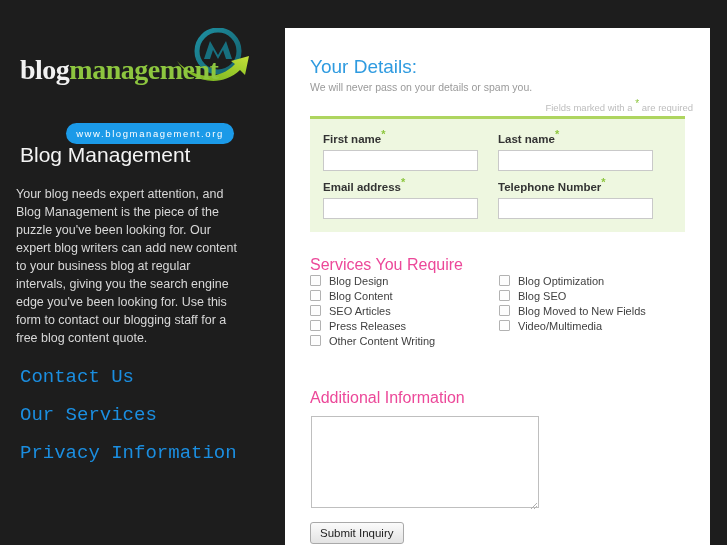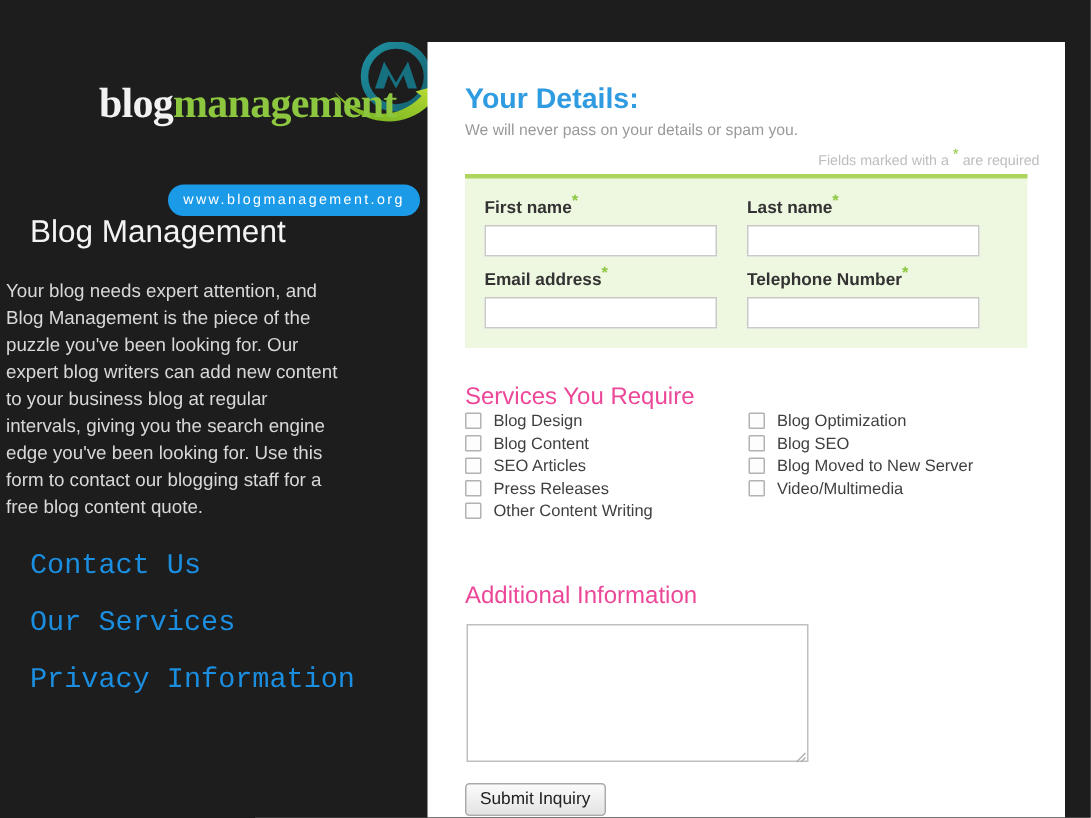--- a/index.html
+++ b/index.html
@@ -31,21 +31,20 @@
     background: #1d1d1d;
   }
 
   
   .logo-wrap {
     position: absolute;
     left: 18px;
     top: 28px;
     width: 250px;
     height: 90px;
-    margin-left: 46px;
   }
   .logo-mark {
     position: absolute;
     left: 153px;
     top: 0px;
     width: 88px;
     height: 62px;
   }
   .logo-words {
     position: absolute;
@@ -82,21 +81,21 @@
     left: 20px;
     top: 143px;
     color: #f4f4f4;
     font-size: 21px;
     font-weight: normal;
     letter-spacing: 0px;
     margin: 0;
   }
   .side-body {
     position: absolute;
-    left: 4px;
+    left: 16px;
     top: 185px;
     width: 225px;
     color: #d8d8d8;
     font-size: 12.5px;
     line-height: 18px;
     margin: 0;
   }
 
   
   .side-nav {
@@ -125,21 +124,21 @@
     background: #ffffff;
   }
 
   .form-title {
     position: absolute;
     left: 25px;
     top: 28px;
     margin: 0;
     color: #2f9be0;
     font-size: 19px;
-    font-weight: bold;
+    font-weight: normal;
   }
   .form-sub {
     position: absolute;
     left: 25px;
     top: 53px;
     margin: 0;
     color: #9a9a9a;
     font-size: 10.5px;
   }
   .required-note {
@@ -396,21 +395,21 @@
       <div class="cb-row">
         <span class="cb-box"></span>
         <span class="cb-label">Blog Optimization</span>
       </div>
       <div class="cb-row">
         <span class="cb-box"></span>
         <span class="cb-label">Blog SEO</span>
       </div>
       <div class="cb-row">
         <span class="cb-box"></span>
-        <span class="cb-label">Blog Moved to New Server</span>
+        <span class="cb-label">Blog Moved to New Fields</span>
       </div>
       <div class="cb-row">
         <span class="cb-box"></span>
         <span class="cb-label">Video/Multimedia</span>
       </div>
     </div>
 
     <h3 class="sec-title" id="addl-title">Additional Information</h3>
 
     <textarea class="addl-textarea" placeholder="" style=""></textarea>

